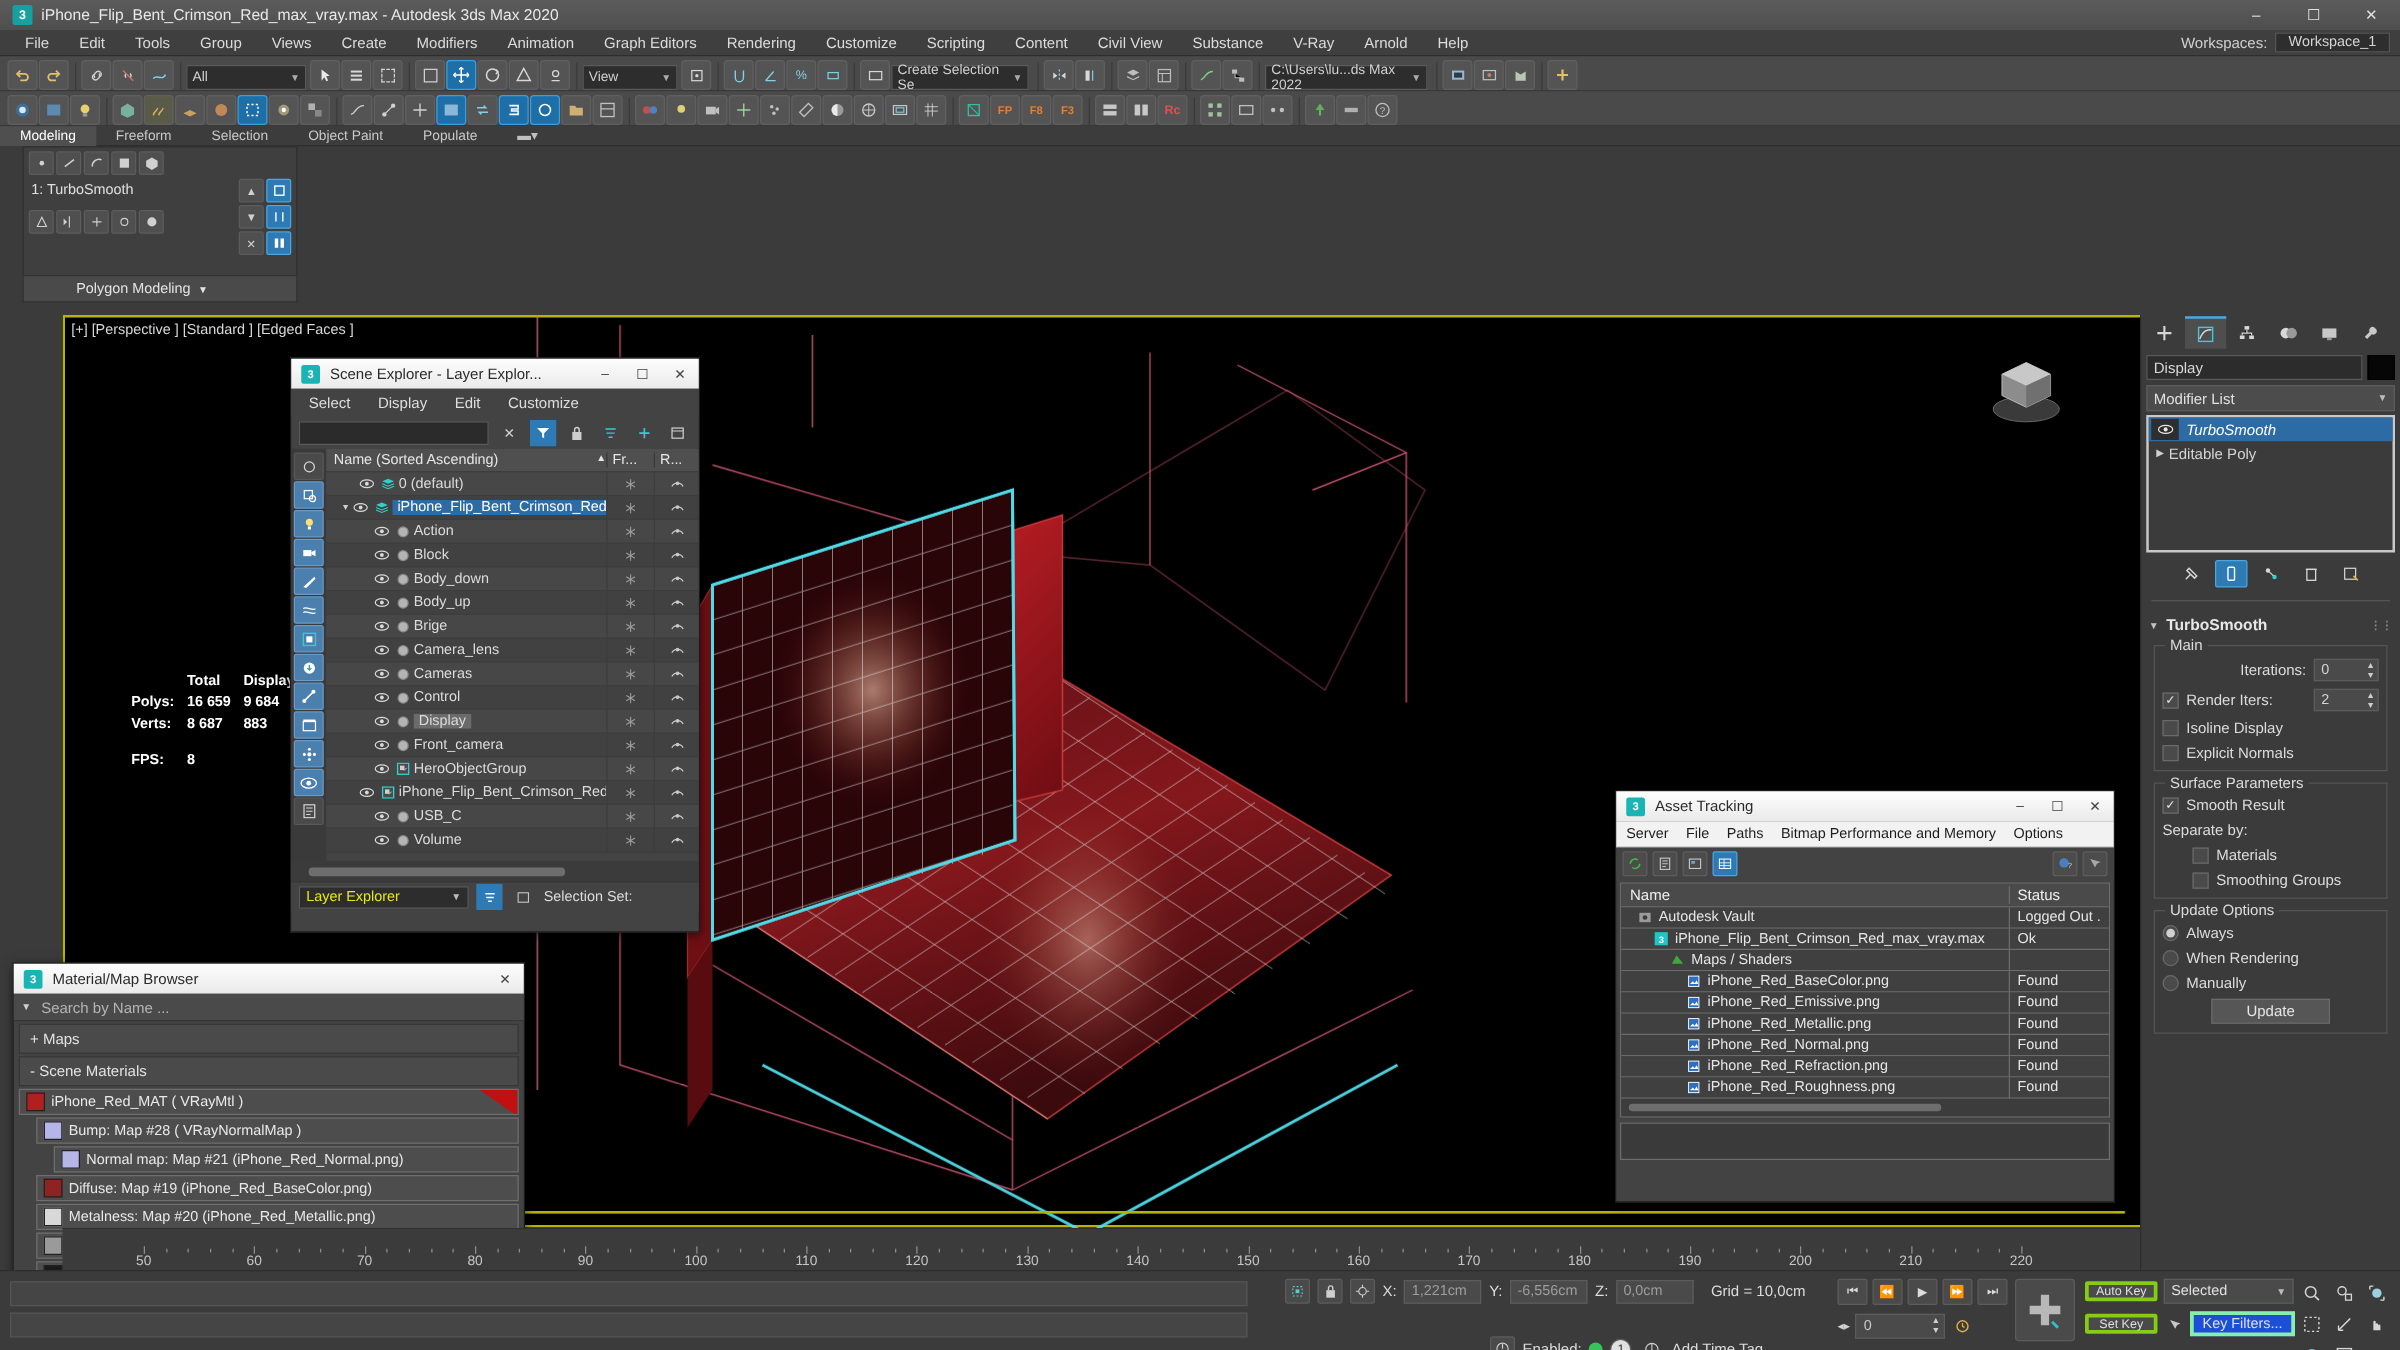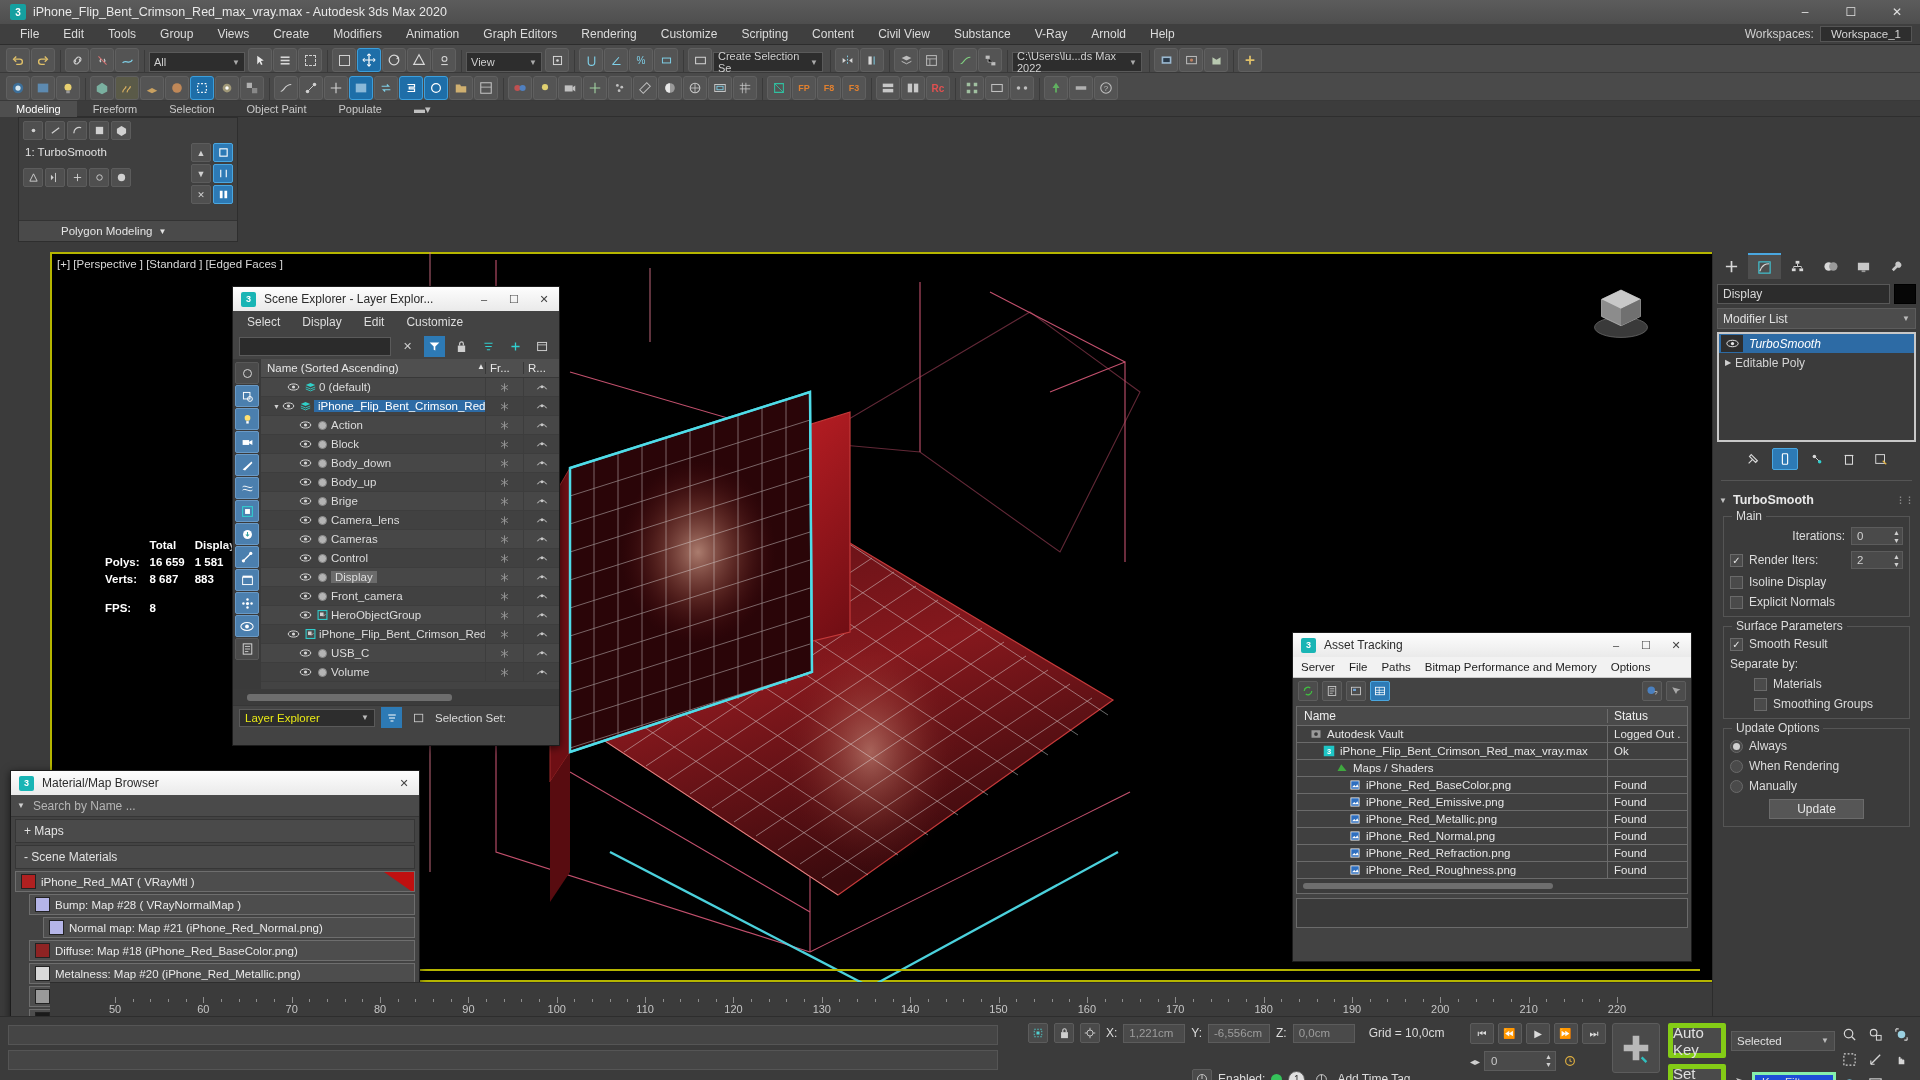--- a/index.html
+++ b/index.html
@@ -265,22 +265,22 @@
   .keyrow { position:absolute; left:1192px; top:36px; display:flex; align-items:center; gap:6px;margin-top:16px;}
   .anim-nav { position:absolute; left:1470px; top:6px; display:flex; align-items:center; gap:4px;}
   .an-b { width:24px;height:21px;background:#4a4a4a;border:1px solid #5c5c5c;border-radius:2px;
     display:flex;align-items:center;justify-content:center;font-size:10px;color:#dcdcdc;}
   .frame-row { position:absolute; left:1470px; top:34px; display:flex; align-items:center; gap:4px;}
   .frame-fld { width:72px;height:20px;background:#4a4a4a;border:1px solid #5c5c5c;color:#c8c8c8;
     font-size:11.5px; display:flex;align-items:center;padding-left:6px; position:relative;}
   .bigplus { position:absolute; left:1612px; top:6px; width:48px; height:50px; background:#4a4a4a;
     border:1px solid #5c5c5c; border-radius:3px; display:flex;align-items:center;justify-content:center;}
   .keyarea { position:absolute; left:1668px; top:6px; }
-  .kbtn { width:58px;height:35px;background:#4a4a4a;border:5px solid #84cc16;border-radius:2px;
-    display:flex;align-items:center;justify-content:center;font-size:15px;color:#e0e0e0;}
+  .kbtn { width:58px;height:16px;background:#4a4a4a;border:3px solid #84cc16;border-radius:2px;
+    display:flex;align-items:center;justify-content:center;font-size:10px;color:#e0e0e0;}
   .kcombo { width:104px;height:20px;background:#4a4a4a;border:1px solid #5c5c5c;
     display:flex;align-items:center;padding:0 5px;font-size:11.5px;color:#e0e0e0;}
   .navtools { position:absolute; left:1838px; top:6px; display:flex; flex-wrap:wrap; width:84px; gap:3px;}
   .nv { width:23px;height:22px;display:flex;align-items:center;justify-content:center;
     color:#d6d6d6; font-size:12px;}
   .keyfilters { width:84px;height:20px;background:#1d4ed8;border:3px solid #86efac;
     display:flex;align-items:center;justify-content:center;font-size:11.5px;color:#e0e0e0;}
 </style>
 </head>
 <body>
@@ -957,21 +957,21 @@
       <table>
         <tbody>
             <tr>
           <td></td>
           <td class="hdr">Total</td>
           <td class="hdr">Display</td>
         </tr>
         <tr>
           <td class="hdr">Polys:</td>
           <td class="hdr">16 659</td>
-          <td class="hdr">1 581</td>
+          <td class="hdr">9 684</td>
         </tr>
         <tr>
           <td class="hdr">Verts:</td>
           <td class="hdr">8 687</td>
           <td class="hdr">883</td>
         </tr>
         <tr>
               <td colspan="3" style="height:12px"></td>
             </tr>
         <tr>
@@ -1538,21 +1538,21 @@
         <div class="mat-row" style="margin-left: 14px;">
           <span class="mat-sw" style="background:#b5b5e8"></span>
           <span>Bump: Map #28  ( VRayNormalMap )</span>
         </div>
         <div class="mat-row" style="margin-left: 28px;">
           <span class="mat-sw" style="background:#b5b5e8"></span>
           <span>Normal map: Map #21 (iPhone_Red_Normal.png)</span>
         </div>
         <div class="mat-row" style="margin-left: 14px;">
           <span class="mat-sw" style="background:#8e2323"></span>
-          <span>Diffuse: Map #18 (iPhone_Red_BaseColor.png)</span>
+          <span>Diffuse: Map #19 (iPhone_Red_BaseColor.png)</span>
         </div>
         <div class="mat-row" style="margin-left: 14px;">
           <span class="mat-sw" style="background:#d8d8d8"></span>
           <span>Metalness: Map #20 (iPhone_Red_Metallic.png)</span>
         </div>
         <div class="mat-row" style="margin-left: 14px;">
           <span class="mat-sw" style="background:#9a9a9a"></span>
           <span>Reflection roughness: Map #23 (iPhone_Red_Roughness.png)</span>
         </div>
         <div class="mat-row" style="margin-left: 14px;">

